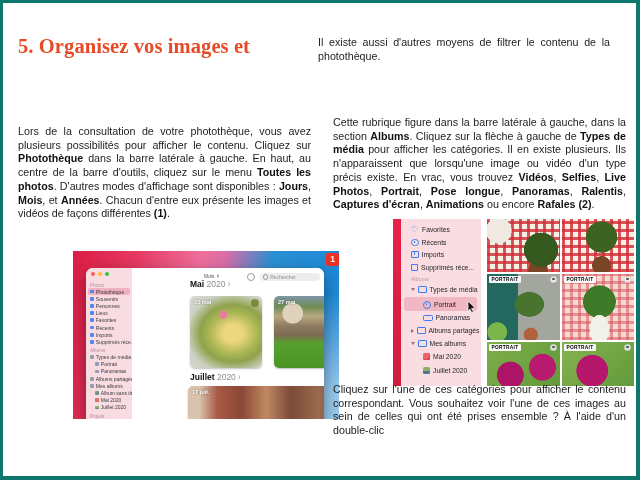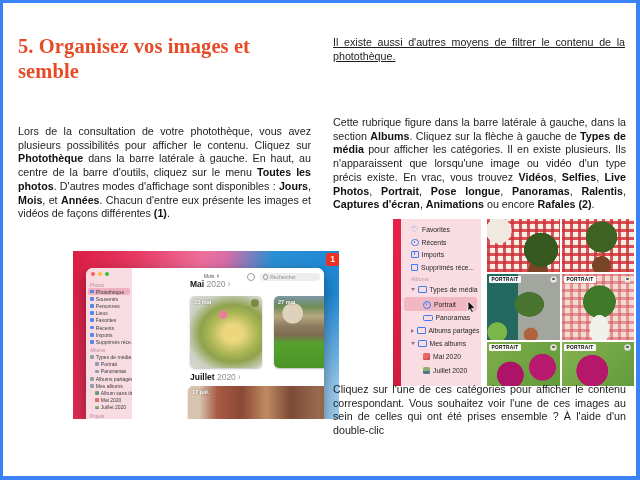--- a/index.html
+++ b/index.html
@@ -1,31 +1,31 @@
 <!DOCTYPE html>
 <html lang="fr"><head>
 <meta charset="utf-8">
 <style>
   html,body{margin:0;padding:0;width:640px;height:480px;overflow:hidden;background:#000;
     font-family:"Liberation Sans",sans-serif;}
-  .frame{position:absolute;inset:0;background:#3b82f6;}
+  .frame{position:absolute;inset:0;background:#0f766e;}
   .page{position:absolute;left:3px;top:3px;right:4px;bottom:4px;background:#fff;overflow:hidden;}
 
   
   h1.chapter{position:absolute;left:15px;top:31px;width:300px;margin:0;
     font-family:"Liberation Serif",serif;font-weight:700;color:#e64a26;
     font-size:20.5px;line-height:25px;letter-spacing:.1px;}
   h2.sub{position:absolute;left:330px;top:73px;width:292px;margin:0;
     font-family:"Liberation Serif",serif;font-weight:700;color:#4a7da8;
     font-size:16px;line-height:20px;}
   p.body{position:absolute;margin:0;font-size:10.7px;line-height:13.7px;color:#1d1d1f;
     text-align:justify;}
   p.body b{font-weight:700;color:#111;}
   .p-left{left:15px;top:122px;width:293px;}
-  .p-r1{left:330px;top:33px;width:292px;text-decoration:underline;}
+  .p-r1{left:315px;top:33px;width:292px;}
   .p-r2{left:330px;top:113px;width:293px;}
   .p-r3{left:330px;top:380px;width:293px;}
 
   
   .fig{position:absolute;overflow:hidden;}
   .fig1{left:30px;top:232px;width:266px;height:168px;}
   .fig2{left:350px;top:200px;width:270px;height:167px;}
   .badge{position:absolute;width:13px;height:13px;background:#ee3023;color:#fff;
     font-size:8.5px;line-height:13px;font-weight:700;text-align:center;border-radius:2px;z-index:9;}
   .badge.b1{top:2px;right:0;}
@@ -157,21 +157,20 @@
     background:#555;border-radius:50%;}
 </style>
 </head>
 <body>
 
 <div class="frame">
 <main class="page">
 
   <h1 class="chapter">
     <div>5. Organisez vos images et</div>
-    <div>semble</div>
   </h1>
 
   <p class="body p-left"><span>Lors de la consultation de votre photothèque, vous avez plusieurs possibilités pour afficher le contenu. Cliquez sur </span><b>Photothèque</b><span> dans la barre latérale à gauche. En haut, au centre de la barre d'outils, cliquez sur le menu </span><b>Toutes les photos</b><span>. D'autres modes d'affichage sont disponibles : </span><b>Jours</b><span>, </span><b>Mois</b><span>, et </span><b>Années</b><span>. Chacun d'entre eux présente les images et vidéos de façons différentes </span><b>(1)</b><span>.</span></p>
 
   <figure class="fig fig1">
     <div class="a-bg"></div>
     <div class="a-win">
       <aside class="a-side">
         <div class="a-traffic">
           <span class="tl tl-r"></span>

